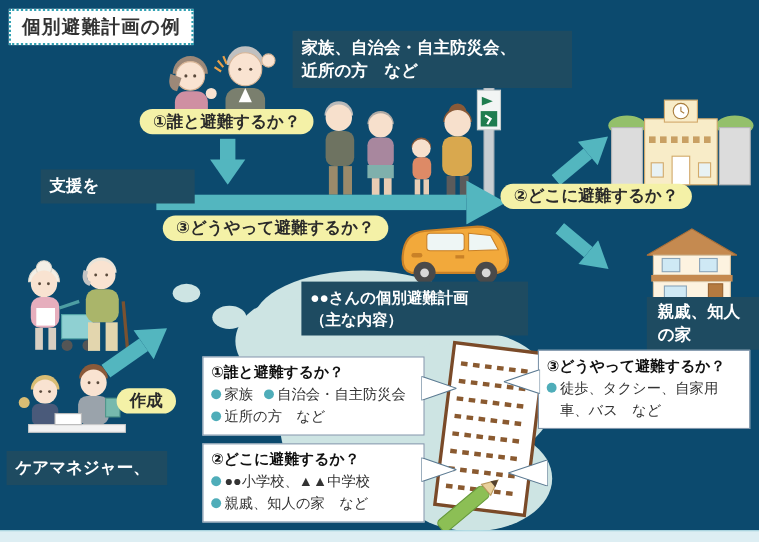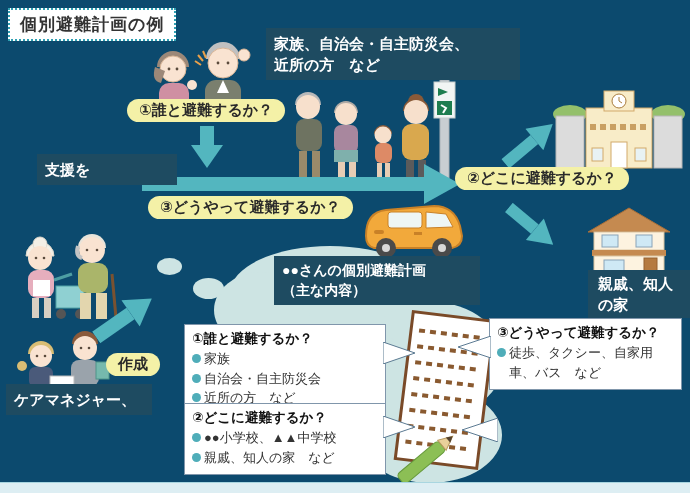--- a/index.html
+++ b/index.html
@@ -11,21 +11,21 @@
   #stage{position:relative; width:690px; height:493px; background:#0c4a6e; overflow:hidden;}
   .abs{position:absolute;}
   .title-box{left:8px; top:8px; border:2px dotted #2fa0b2; padding:3px 10px;
     font-size:17px; font-weight:bold; color:#333; letter-spacing:1px; z-index:5; background:#fff;}
   .navy-box{background:var(--navy); color:#fff; font-weight:bold; text-align:left;
     font-size:15px; line-height:1.4; padding:5px 8px; z-index:4;}
   .pill{background:var(--yellow); color:#2a2a2a; font-weight:bold; font-size:15px;
     border-radius:15px; padding:2px 12px; white-space:nowrap; z-index:4;}
   .plan-box{background:#fff; border:1px solid var(--boxborder); padding:5px 7px 7px 7px; z-index:6;}
   .pb-title{font-size:13.5px; font-weight:bold; color:#111; margin-bottom:1px;}
-  .pb-items{display:flex; flex-wrap:wrap; column-gap:10px; row-gap:0;flex-direction:column;}
+  .pb-items{display:flex; flex-wrap:wrap; column-gap:10px; row-gap:0;}
   .item{display:flex; align-items:flex-start; font-size:13px; color:#333; line-height:1.5;}
   .dot{width:9px; height:9px; border-radius:50%; background:var(--bullet); flex:none;
     margin:5px 3px 0 0;}
   .cloud-dot{background:var(--cloud); border-radius:50%; z-index:1;}
   .pointer{z-index:7;}
   svg{display:block;}
   .band{left:0; top:482px; width:690px; height:11px; background:var(--band);
     border-top:1px solid #a9d6e0; z-index:8;}
 </style>
 </head>
@@ -213,21 +213,21 @@
     <circle cx="27" cy="34" r="1.3" fill="#5a4a3c"></circle>
       <circle cx="35" cy="34" r="1.3" fill="#5a4a3c"></circle>
     <circle cx="71" cy="26" r="1.3" fill="#5a4a3c"></circle>
       <circle cx="79" cy="26" r="1.3" fill="#5a4a3c"></circle>
   </svg>
   <svg class="abs" style="left:90px; top:302px; z-index:3; transform:rotate(-35deg);" width="68" height="32" viewBox="0 0 68 32">
     <rect x="0" y="9" width="42" height="14" fill="var(--teal)"></rect>
     <polygon points="42,0 68,16 42,32" fill="var(--teal)"></polygon>
   </svg>
   <div class="abs pill" style="left:106px; top:353px;text-align:center;">作成</div>
-  <div class="abs navy-box" style="left:6px; top:384px; width:146px;">
+  <div class="abs navy-box" style="left:6px; top:410px; width:146px;">
     <div>ケアマネジャー、</div>
   </div>
 
   <svg class="abs" style="left:380px; top:306px; z-index:4;" width="124" height="178" viewBox="0 0 124 178">
     <g transform="rotate(7 65 84)">
       <rect x="24" y="10" width="82" height="148" fill="#fff" stroke="#7a4a28" stroke-width="3"></rect>
       <g stroke="#8a5a30" stroke-width="4" stroke-dasharray="6 5">
         <line x1="32" y1="28" x2="98" y2="28"></line>
           <line x1="32" y1="44" x2="98" y2="44"></line>
         <line x1="32" y1="60" x2="98" y2="60"></line>

